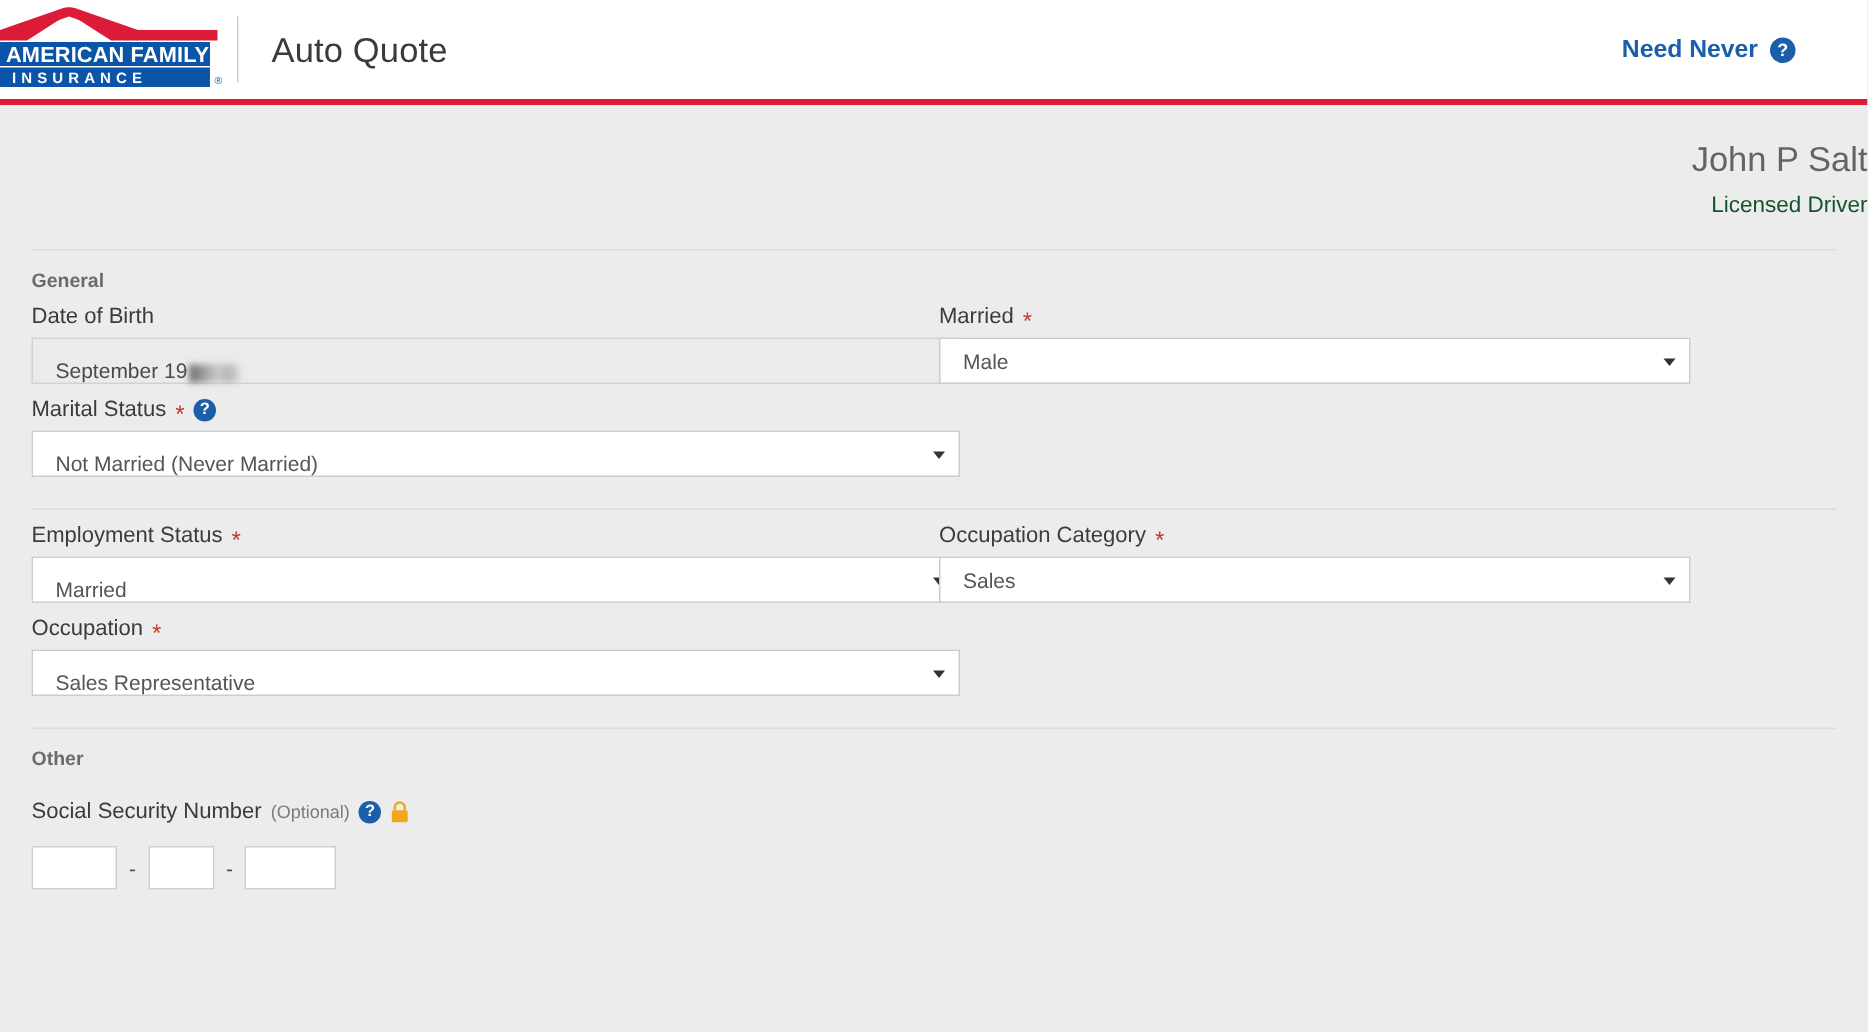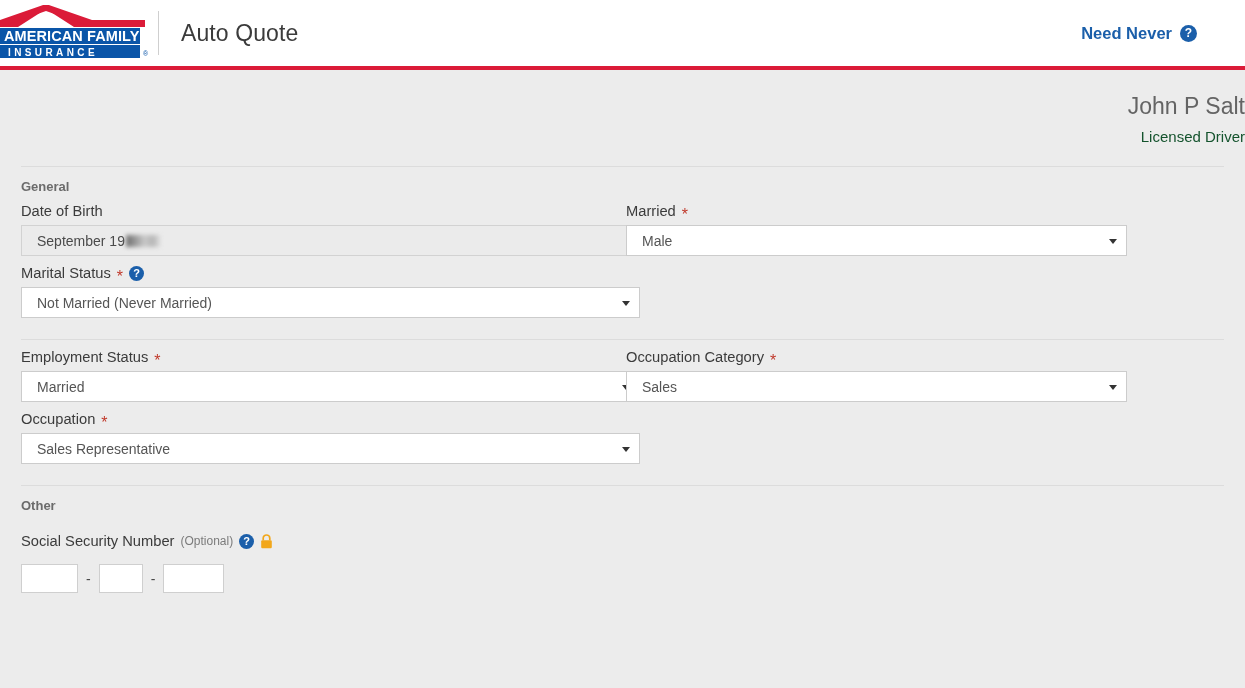--- a/index.html
+++ b/index.html
@@ -152,21 +152,21 @@
     height: 31px;
     background: #ffffff;
     border: 1px solid #cccccc;
     box-sizing: border-box;
     font-size: 14px;
     color: #555;
     display: flex;
     align-items: center;
     padding-left: 15px;
   }
-  .control.w-left  { width: 619px; }
+  .control.w-left  { width: 619px; align-items: flex-end; }
   .control.w-right { width: 501px; }
   .control.disabled {
     background: #ebebeb;
     color: #4a4a4a;
     border-color: #d2d2d2;
   }
   .caret {
     position: absolute;
     right: 9px;
     top: 50%;

